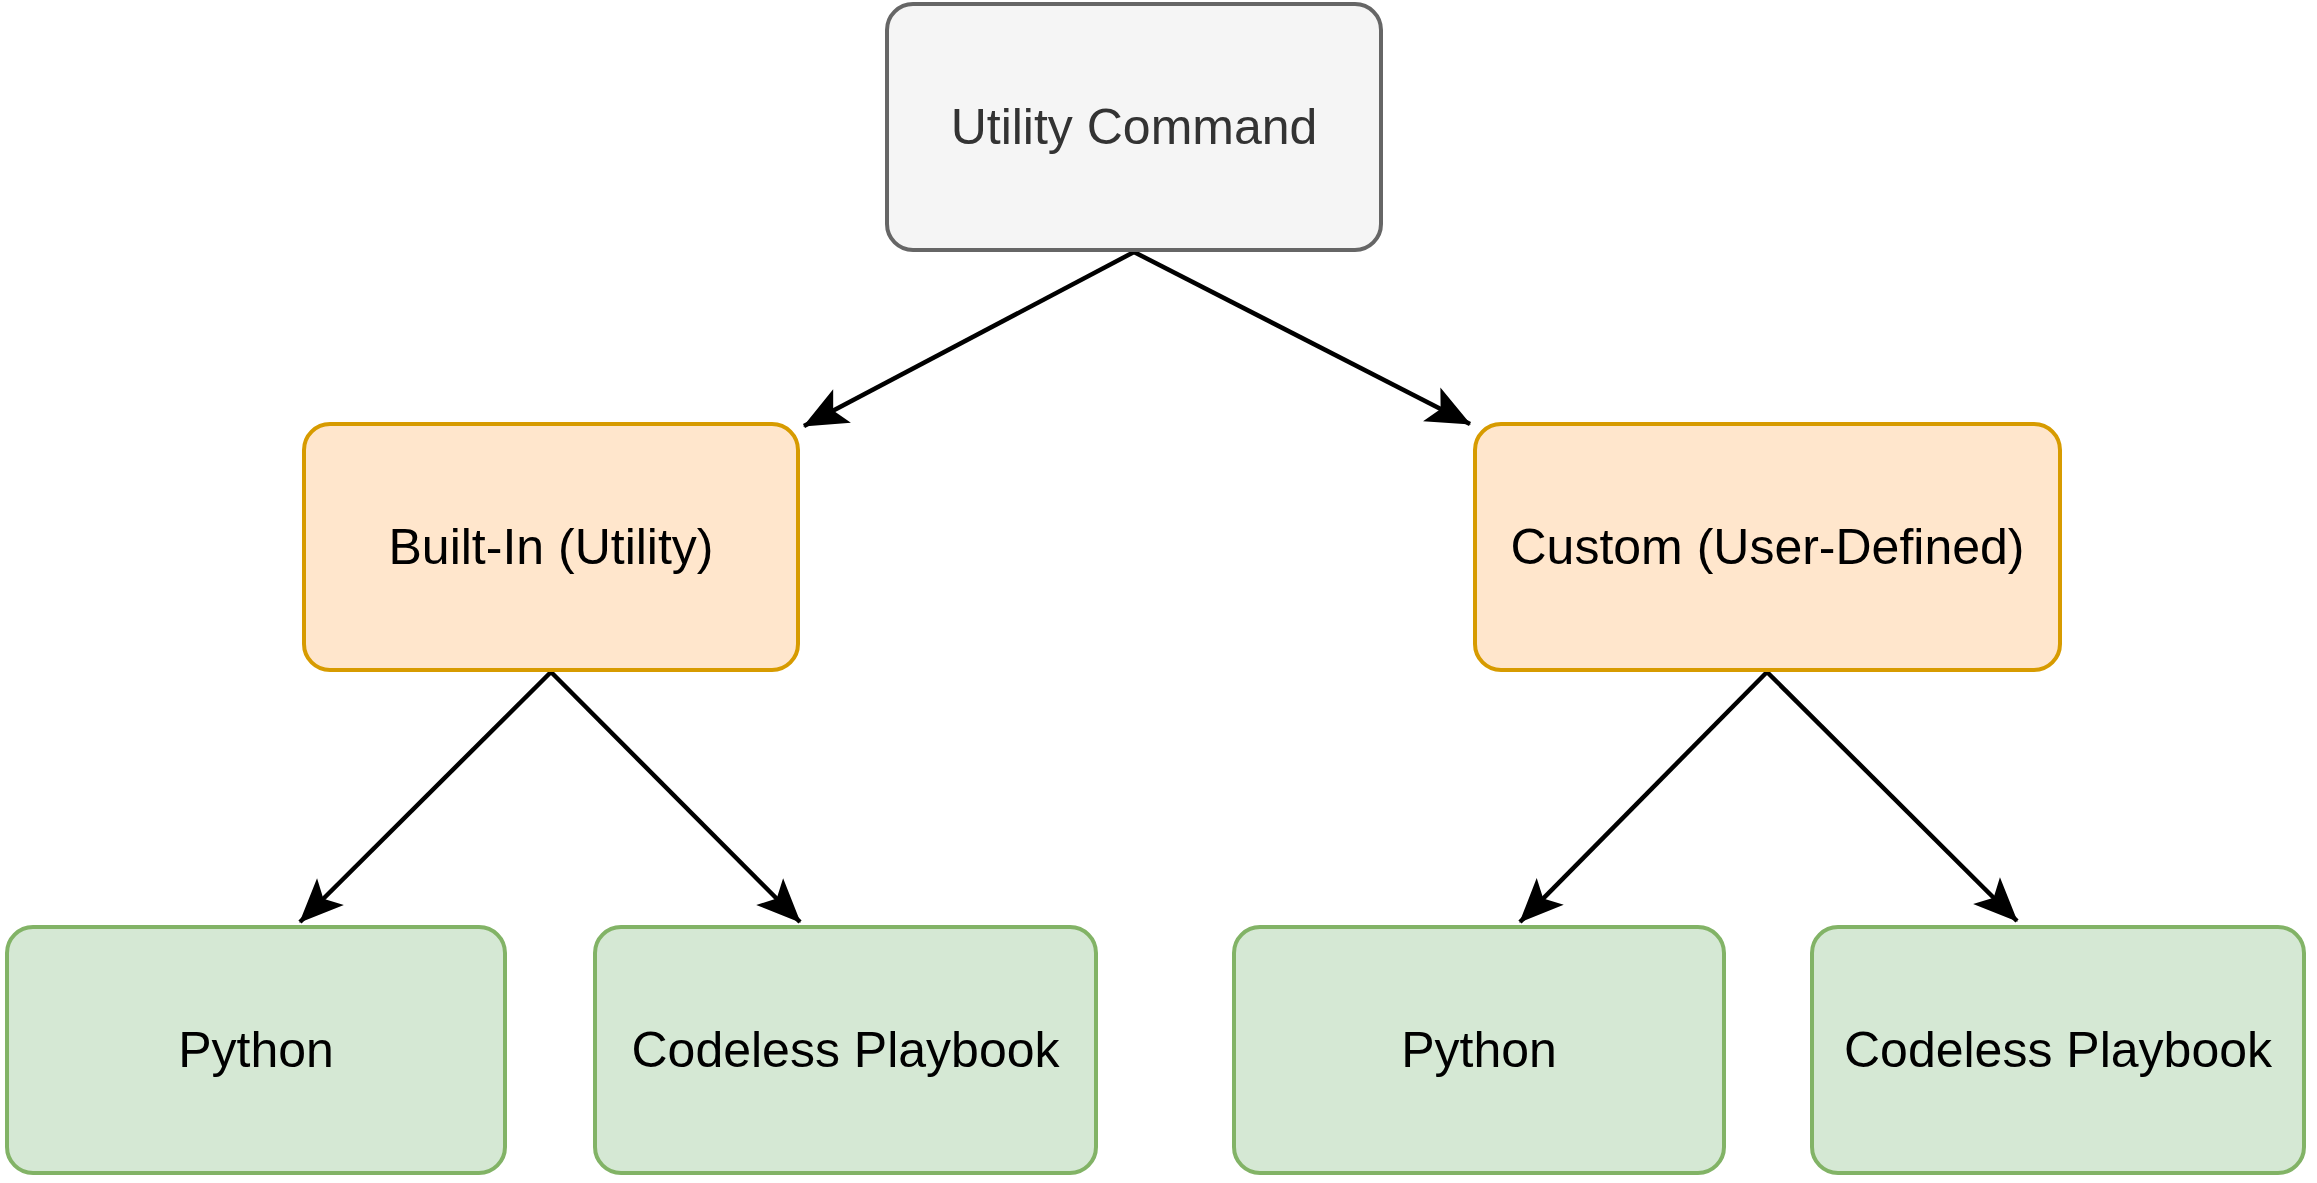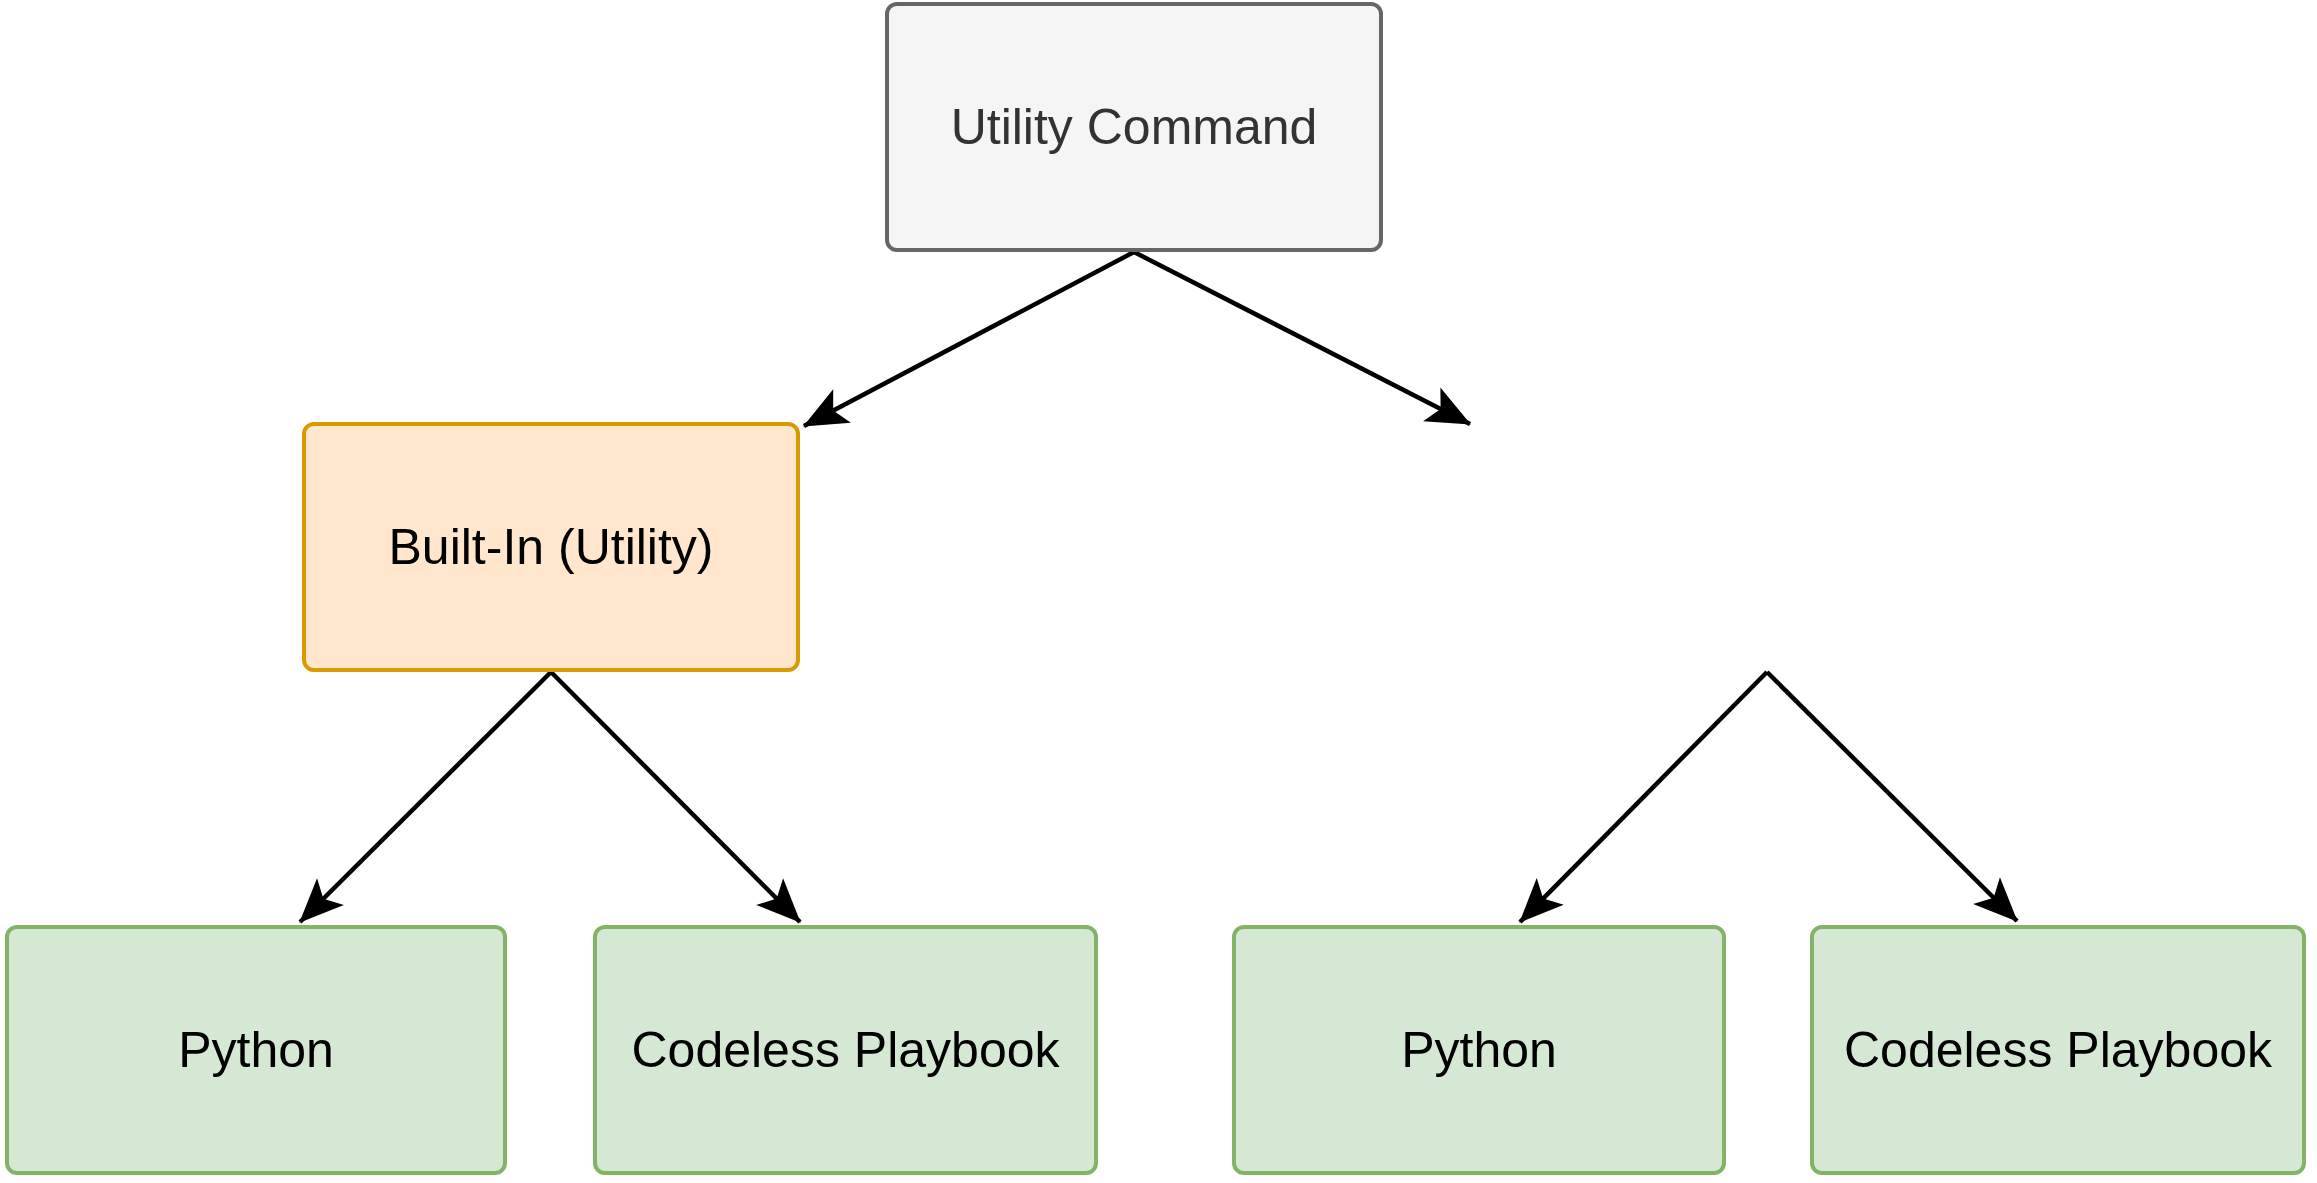--- a/index.html
+++ b/index.html
@@ -31,21 +31,21 @@
     stroke-width: 4.5;
     fill: none;
   }
   .arrow-head {
     fill: var(--edge-color);
     stroke: none;
   }
   .node {
     position: absolute;
     border: 4.5px solid #000;
-    border-radius: 12px;
+    border-radius: 28px;
     display: flex;
     align-items: center;
     justify-content: center;
     text-align: center;
     font-size: 50px;
     line-height: 1.2;
     background: #fff;
   }
   .node-label {
     display: block;
@@ -73,20 +73,23 @@
   </svg>
 
   <div class="node" style="left: 885px; top: 2px; width: 498px; height: 250px; background: rgb(245, 245, 245); border-color: rgb(102, 102, 102); color: rgb(51, 51, 51);">
     <span class="node-label">Utility Command</span>
   </div>
 
   <div class="node" style="left: 302px; top: 422px; width: 498px; height: 250px; background: rgb(255, 230, 204); border-color: rgb(215, 155, 0); color: rgb(0, 0, 0);">
     <span class="node-label">Built-In (Utility)</span>
   </div>
 
+  <div class="node" style="left: 1473px; top: 422px; width: 589px; height: 250px; background: rgb(255, 230, 204); border-color: rgb(215, 155, 0); color: rgb(0, 0, 0);">
+    <span class="node-label">Custom (User-Defined)</span>
+  </div>
 
   <div class="node" style="left: 5px; top: 925px; width: 502px; height: 250px; background: rgb(213, 232, 212); border-color: rgb(130, 179, 102); color: rgb(0, 0, 0);">
     <span class="node-label">Python</span>
   </div>
 
   <div class="node" style="left: 593px; top: 925px; width: 505px; height: 250px; background: rgb(213, 232, 212); border-color: rgb(130, 179, 102); color: rgb(0, 0, 0);">
     <span class="node-label">Codeless Playbook</span>
   </div>
 
   <div class="node" style="left: 1232px; top: 925px; width: 494px; height: 250px; background: rgb(213, 232, 212); border-color: rgb(130, 179, 102); color: rgb(0, 0, 0);">

